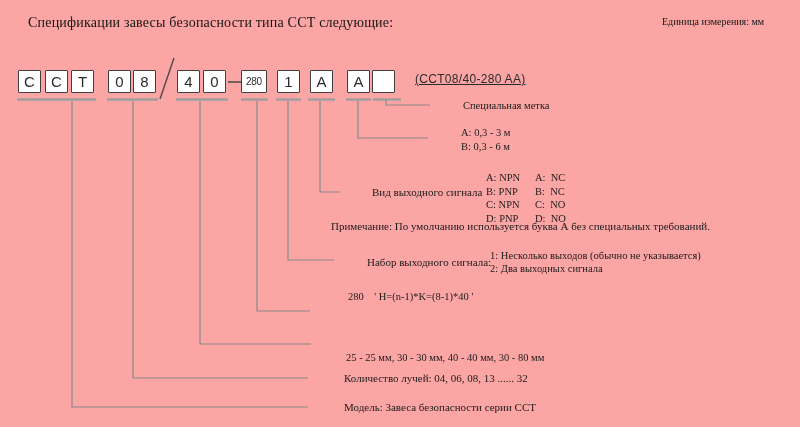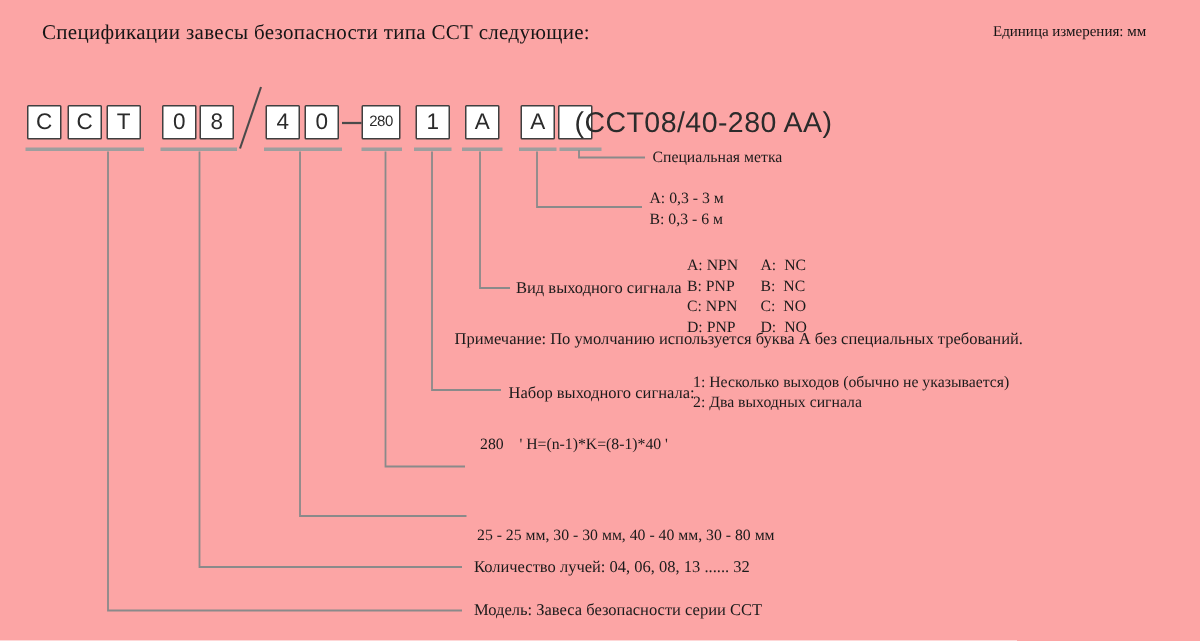--- a/index.html
+++ b/index.html
@@ -15,25 +15,25 @@
     position:absolute;left:662px;top:16px;font-size:10px;color:#151515;white-space:pre;
   }
   .box{
     position:absolute;top:70px;width:23px;height:23px;box-sizing:border-box;
     border:1.4px solid #3f3f3f;background:#ffffff;border-radius:1px;
     display:flex;align-items:center;justify-content:center;
     font-family:"Liberation Sans", sans-serif;font-size:15px;color:#2b2b2b;
   }
   .box.wide{width:26px;font-size:10px;letter-spacing:-0.3px;}
   .example{
-    position:absolute;left:383px;top:72px;
-    font-family:"Liberation Sans", sans-serif;font-size:19px;color:#2b2b2b;letter-spacing:0.3px;white-space:pre;
+    position:absolute;left:415px;top:72px;
+    font-family:"Liberation Sans", sans-serif;font-size:12px;color:#2b2b2b;letter-spacing:0.3px;white-space:pre;text-decoration:underline;
   }
   .lbl{
-    position:absolute;font-size:11px;color:#1b1b1b;white-space:pre;line-height:12px;
+    position:absolute;font-size:11px;color:#1b1b1b;white-space:pre;line-height:12px;margin-left:28px;
   }
   .sm{font-size:10.5px;}
 </style>
 </head>
 <body>
 
 <div class="page">
 
   <svg class="lines" width="800" height="427" viewBox="0 0 800 427">
     <g stroke="#9e9e9e" stroke-width="2.4">

